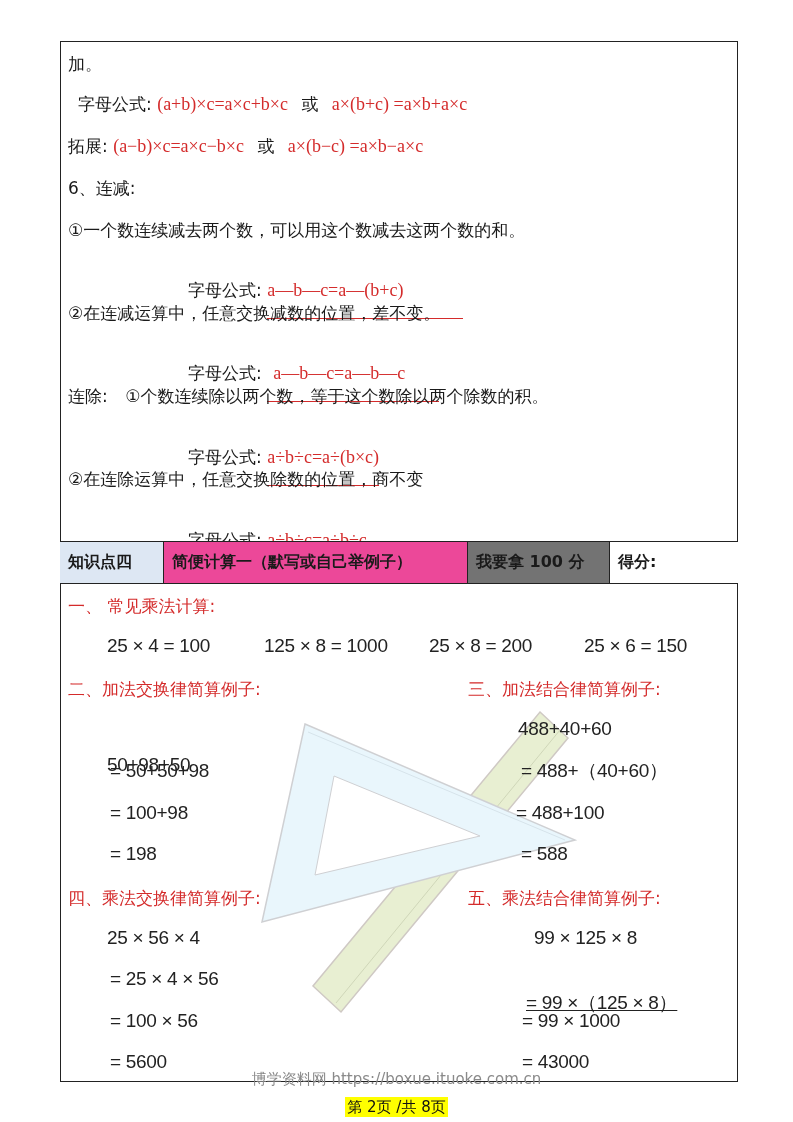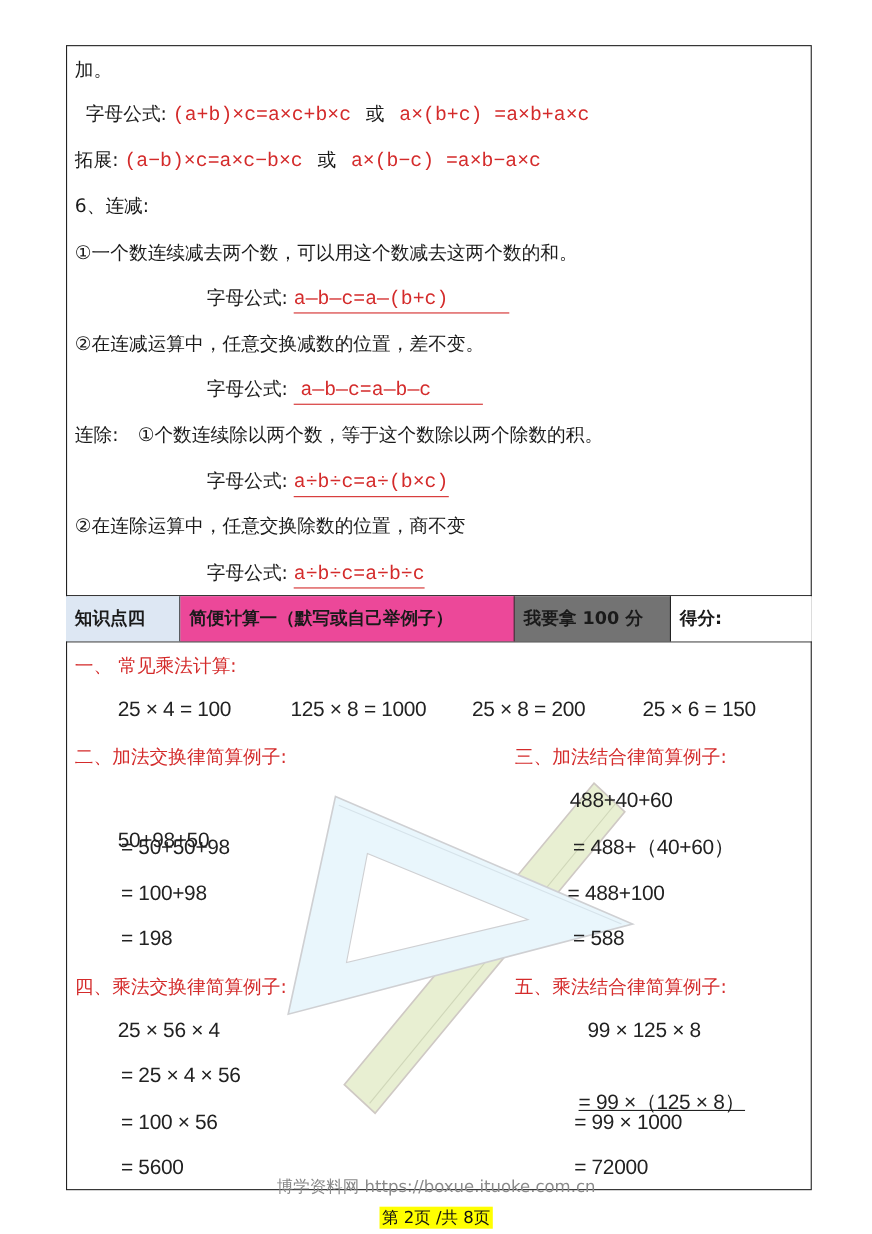--- a/index.html
+++ b/index.html
@@ -2,22 +2,22 @@
 <html><head>
 <meta charset="utf-8">
 <style>
   html, body { margin: 0; padding: 0; background: #ffffff; }
   body { width: 793px; height: 1122px; position: relative; overflow: hidden;
          font-family: "DejaVu Sans", "Liberation Sans", sans-serif; color: #1a1a1a; }
   .page-box { position: absolute; left: 60px; top: 41px; width: 678px; height: 1041px;
               border: 1px solid #222; box-sizing: border-box; }
   .line { position: absolute; font-size: 17px; white-space: nowrap; line-height: 24px; }
   .red { color: #d42b2b; }
-  .formula { font-family: Liberation Mono, monospace; font-size: 18px; }
-  .u { border-bottom: 1.5px solid #d42b2b; padding-bottom: 1px; display: inline-block; line-height: 22px; }
+  .formula { font-family: Liberation Serif, serif; font-size: 18px; margin-top: 20px; }
+  .u { border-bottom: 1.5px solid #d42b2b; padding-bottom: 17px; display: inline-block; line-height: 22px; }
 
   
   .hdr { position: absolute; left: 60px; top: 541px; width: 678px; height: 43px;
          border-top: 1px solid #222; border-bottom: 1px solid #222; box-sizing: border-box; display: flex; }
   .hdr .cell { height: 100%; display: flex; align-items: center; padding-left: 8px; box-sizing: border-box;
                font-weight: bold; font-size: 16px; border-right: 1px solid #222; white-space: nowrap; }
   .hdr .cell:last-child { border-right: none; }
   .c1 { width: 104px; background: #dde7f3; }
   .c2 { width: 304px; background: #ec4899; }
   .c3 { width: 142px; background: #737373; }
@@ -125,18 +125,18 @@
 <div class="line sec-title" style="left:468px; top:886px;">五、乘法结合律简算例子:</div>
 
 <div class="line calc" style="left:107px; top:926px;">25 × 56 × 4</div>
 <div class="line calc" style="left:110px; top:967px;">= 25 × 4 × 56</div>
 <div class="line calc" style="left:110px; top:1009px;">= 100 × 56</div>
 <div class="line calc" style="left:110px; top:1050px;">= 5600</div>
 
 <div class="line calc" style="left:534px; top:926px;">99 × 125 × 8</div>
 <div class="line calc" style="left:526px; top:991px;text-decoration:underline;">= 99 ×（125 × 8）</div>
 <div class="line calc" style="left:522px; top:1009px;">= 99 × 1000</div>
-<div class="line calc" style="left:522px; top:1050px;">= 72000</div>
+<div class="line calc" style="left:522px; top:1050px;">= 43000</div>
 
 <div class="watermark">博学资料网 https://boxue.ituoke.com.cn</div>
 <div class="pager">
   <span>第 2页 /共 8页</span>
 </div>
 
 </body></html>

